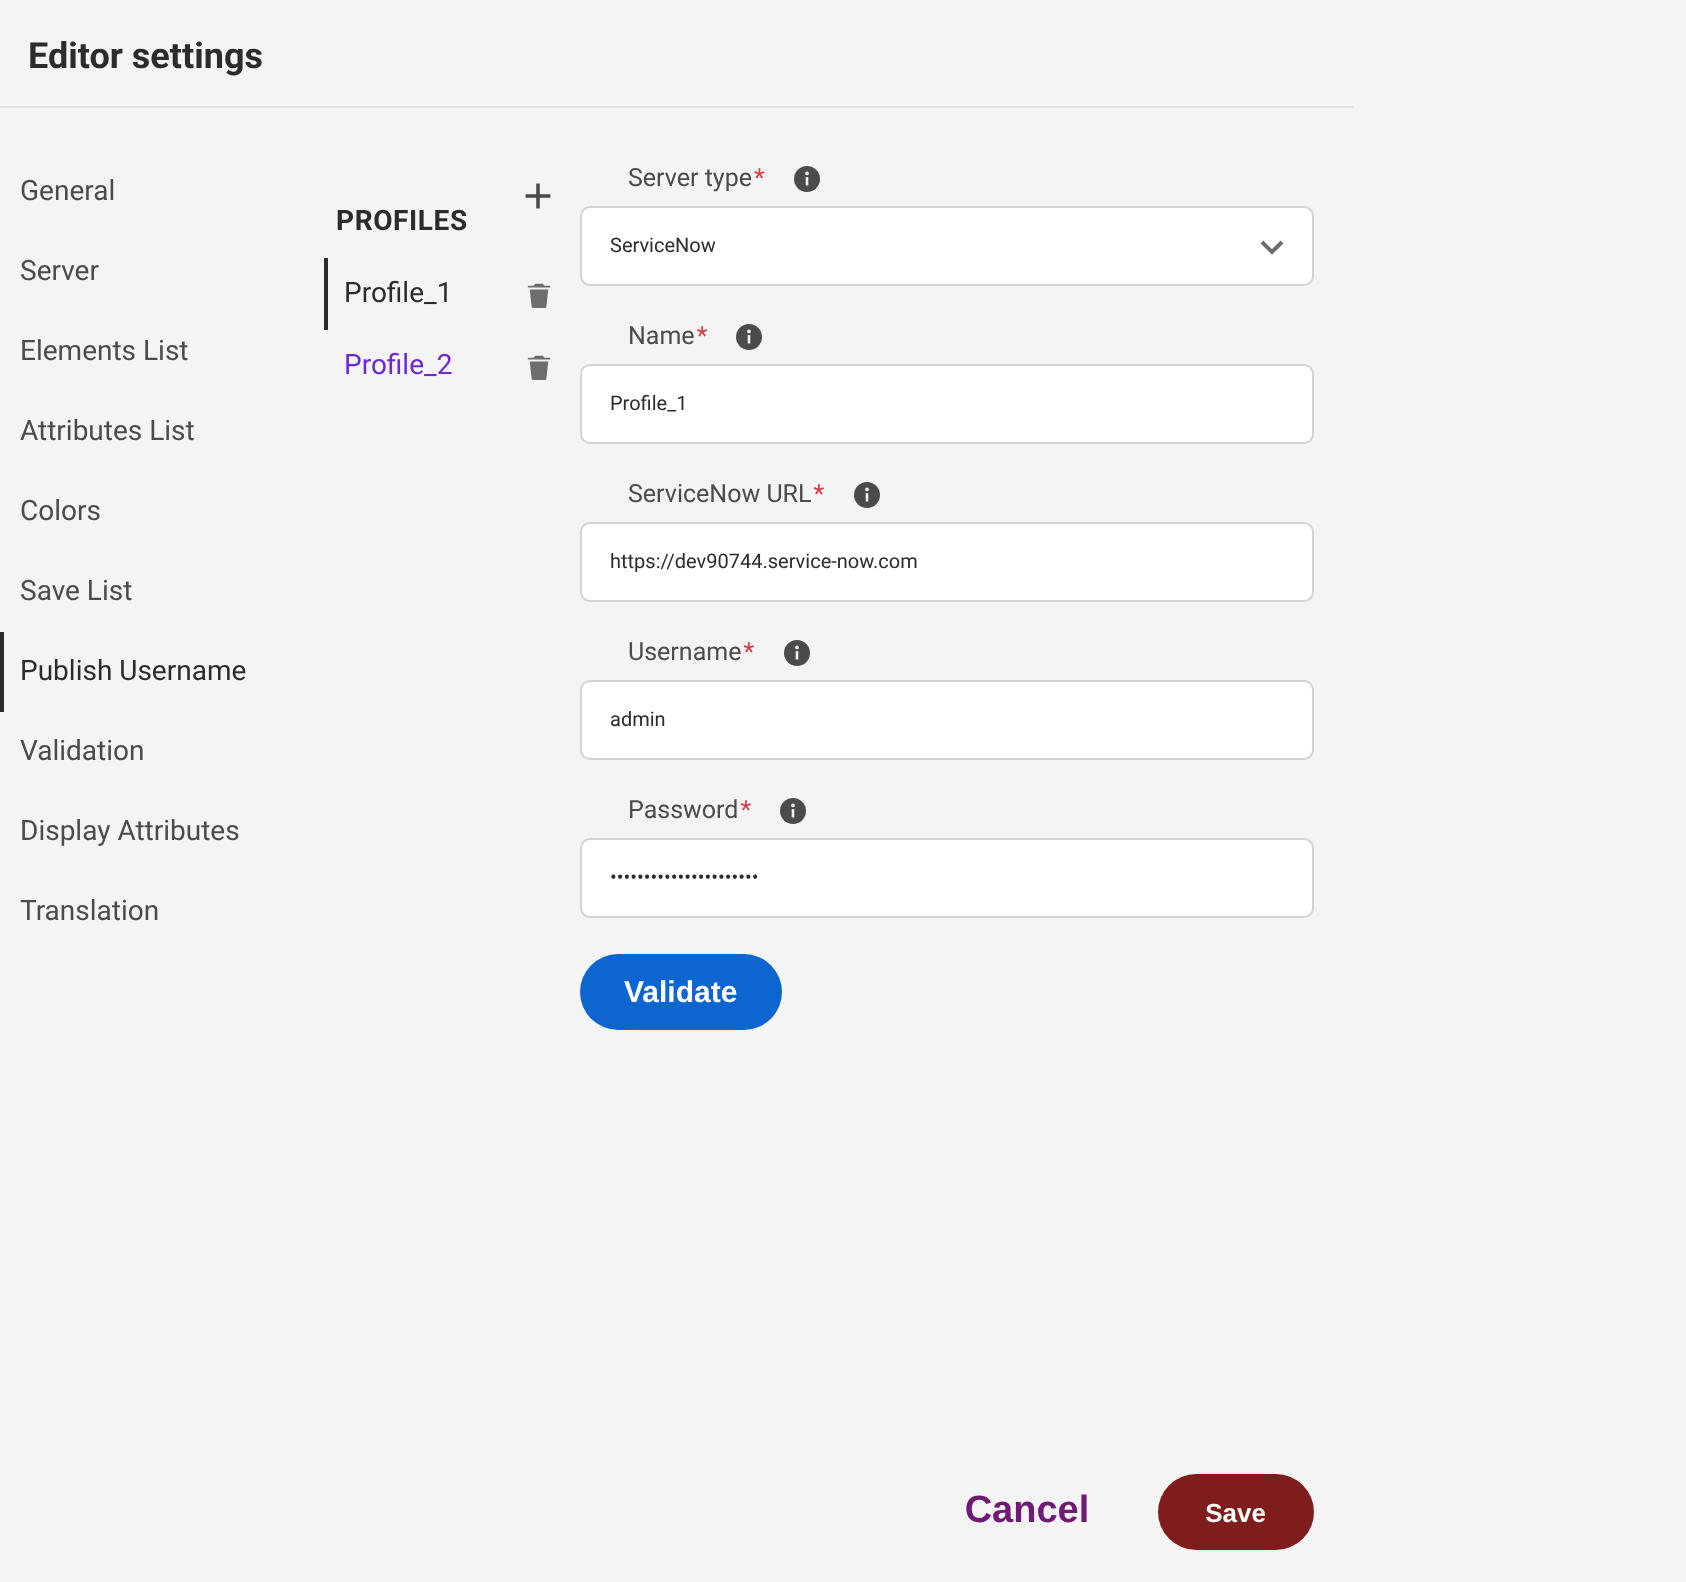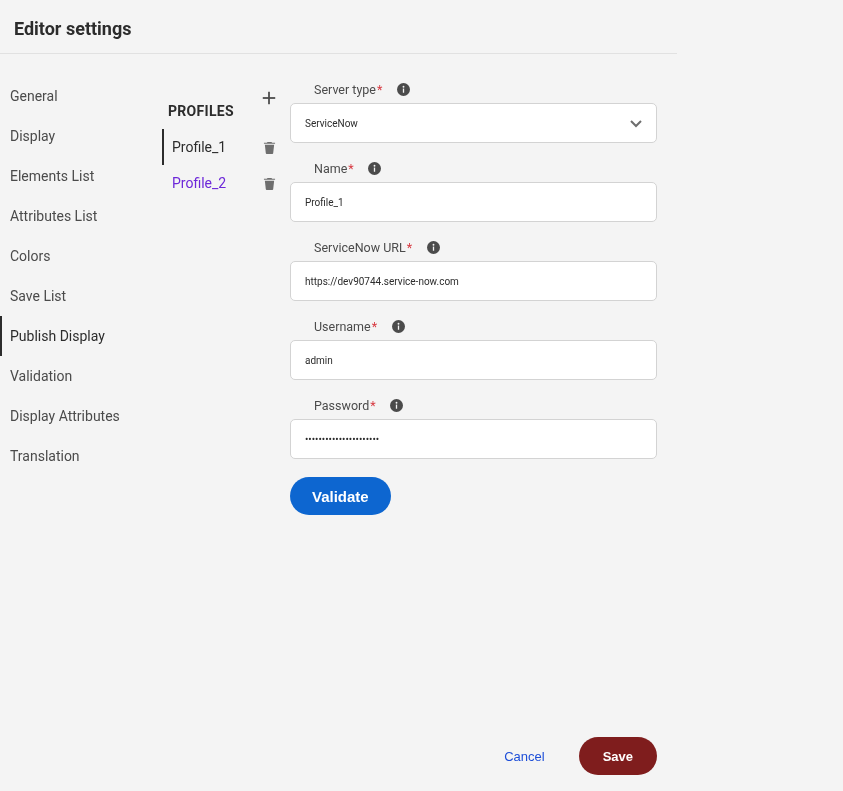--- a/index.html
+++ b/index.html
@@ -161,23 +161,23 @@
     position: absolute;
     right: 20px;
     bottom: 16px;
     display: flex;
     align-items: center;
     gap: 28px;
   }
   .cancel-btn {
     background: transparent;
     border: none;
-    color: #1d4ed8;
-    font-size: 13px;
-    font-weight: 400;
+    color: #701a75;
+    font-size: 19px;
+    font-weight: 700;
     cursor: pointer;
   }
   .save-btn {
     background: #7f1d1d;
     color: #fff;
     border: none;
     border-radius: 20px;
     height: 38px;
     padding: 0 24px;
     font-size: 13px;
@@ -192,26 +192,26 @@
 <div class="app">
 
   <div class="header">
     <div class="header-title">Editor settings</div>
   </div>
 
   <div class="body">
 
     <div class="nav">
       <div class="nav-item"><span>General</span></div>
-      <div class="nav-item"><span>Display</span></div>
+      <div class="nav-item"><span>Server</span></div>
       <div class="nav-item"><span>Elements List</span></div>
       <div class="nav-item"><span>Attributes List</span></div>
       <div class="nav-item"><span>Colors</span></div>
       <div class="nav-item"><span>Save List</span></div>
-      <div class="nav-item selected"><span>Publish Display</span></div>
+      <div class="nav-item selected"><span>Publish Username</span></div>
       <div class="nav-item"><span>Validation</span></div>
       <div class="nav-item"><span>Display Attributes</span></div>
       <div class="nav-item"><span>Translation</span></div>
     </div>
 
     <div class="profiles-col">
       <div class="profiles-header">
         <span class="profiles-title">PROFILES</span>
         <span class="plus-btn">
           <span>

